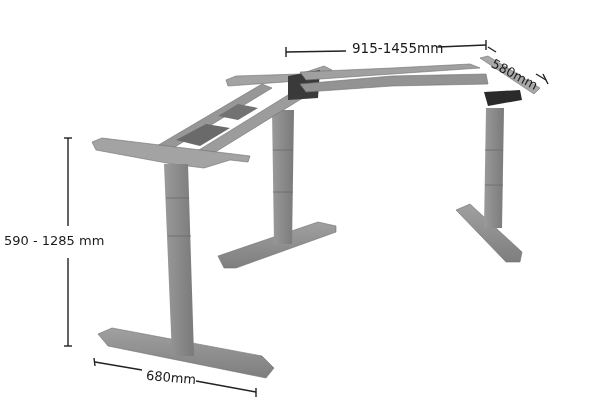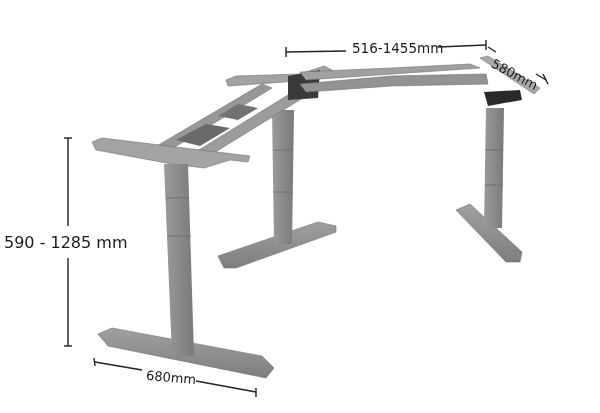--- a/index.html
+++ b/index.html
@@ -1,21 +1,21 @@
 <!DOCTYPE html>
 <html><head>
   <meta charset="utf-8">
   <style>
     html, body { margin: 0; padding: 0; background: #ffffff; }
     body { width: 600px; height: 413px; position: relative; overflow: hidden; font-family: "DejaVu Sans", sans-serif; }
     #stage { position: absolute; left: 0; top: 0; width: 600px; height: 413px; }
     .dim-label { position: absolute; color: #1a1a1a; white-space: nowrap; font-family: "DejaVu Sans", sans-serif; }
     #lbl-width { left: 352px; top: 40px; font-size: 13.5px; }
     #lbl-depth { left: 496px; top: 56px; font-size: 13px; transform: rotate(28deg); transform-origin: left top; }
-    #lbl-height { left: 4px; top: 233px; font-size: 16px; }
+    #lbl-height { left: 4px; top: 233px; font-size: 13px; }
     #lbl-foot { left: 146px; top: 370px; font-size: 13px; transform: rotate(5deg); }
   </style>
 </head>
 <body>
 
 <div id="stage">
 <svg width="600" height="413" viewBox="0 0 600 413" xmlns="http://www.w3.org/2000/svg">
   <defs>
     <linearGradient id="legG" x1="0" x2="1" y1="0" y2="0">
       <stop offset="0" stop-color="#9a9a9a"></stop>
@@ -89,16 +89,16 @@
 
   <g>
     <polygon points="98,334 112,328 262,356 274,368 266,378 108,346" fill="url(#footG)" stroke="#6e6e6e" stroke-width="0.6"></polygon>
     <polygon points="164,164 188,164 194,356 172,356" fill="url(#legG)"></polygon>
     <line x1="166" y1="198" x2="189" y2="198" stroke="#6a6a6a" stroke-width="0.8"></line>
     <line x1="168" y1="236" x2="191" y2="236" stroke="#6a6a6a" stroke-width="0.8"></line>
   </g>
 </svg>
 </div>
 
-<div class="dim-label" id="lbl-width">516-1455mm</div>
+<div class="dim-label" id="lbl-width">915-1455mm</div>
 <div class="dim-label" id="lbl-depth">580mm</div>
 <div class="dim-label" id="lbl-height">590 - 1285 mm</div>
 <div class="dim-label" id="lbl-foot">680mm</div>
 
 </body></html>

